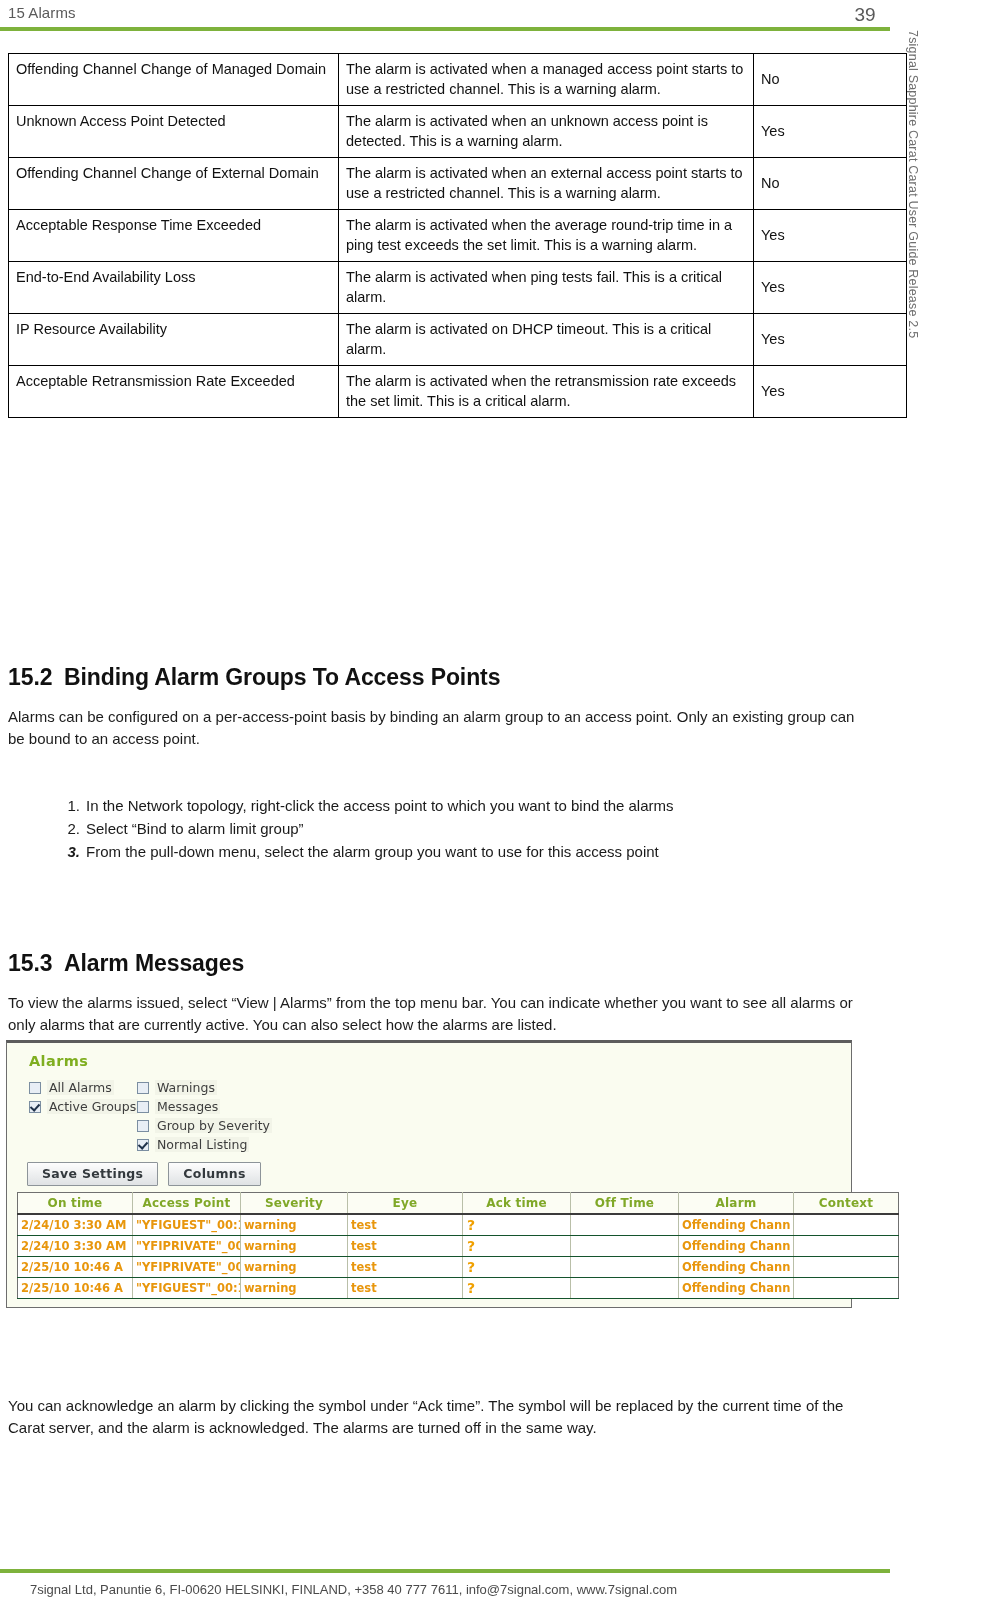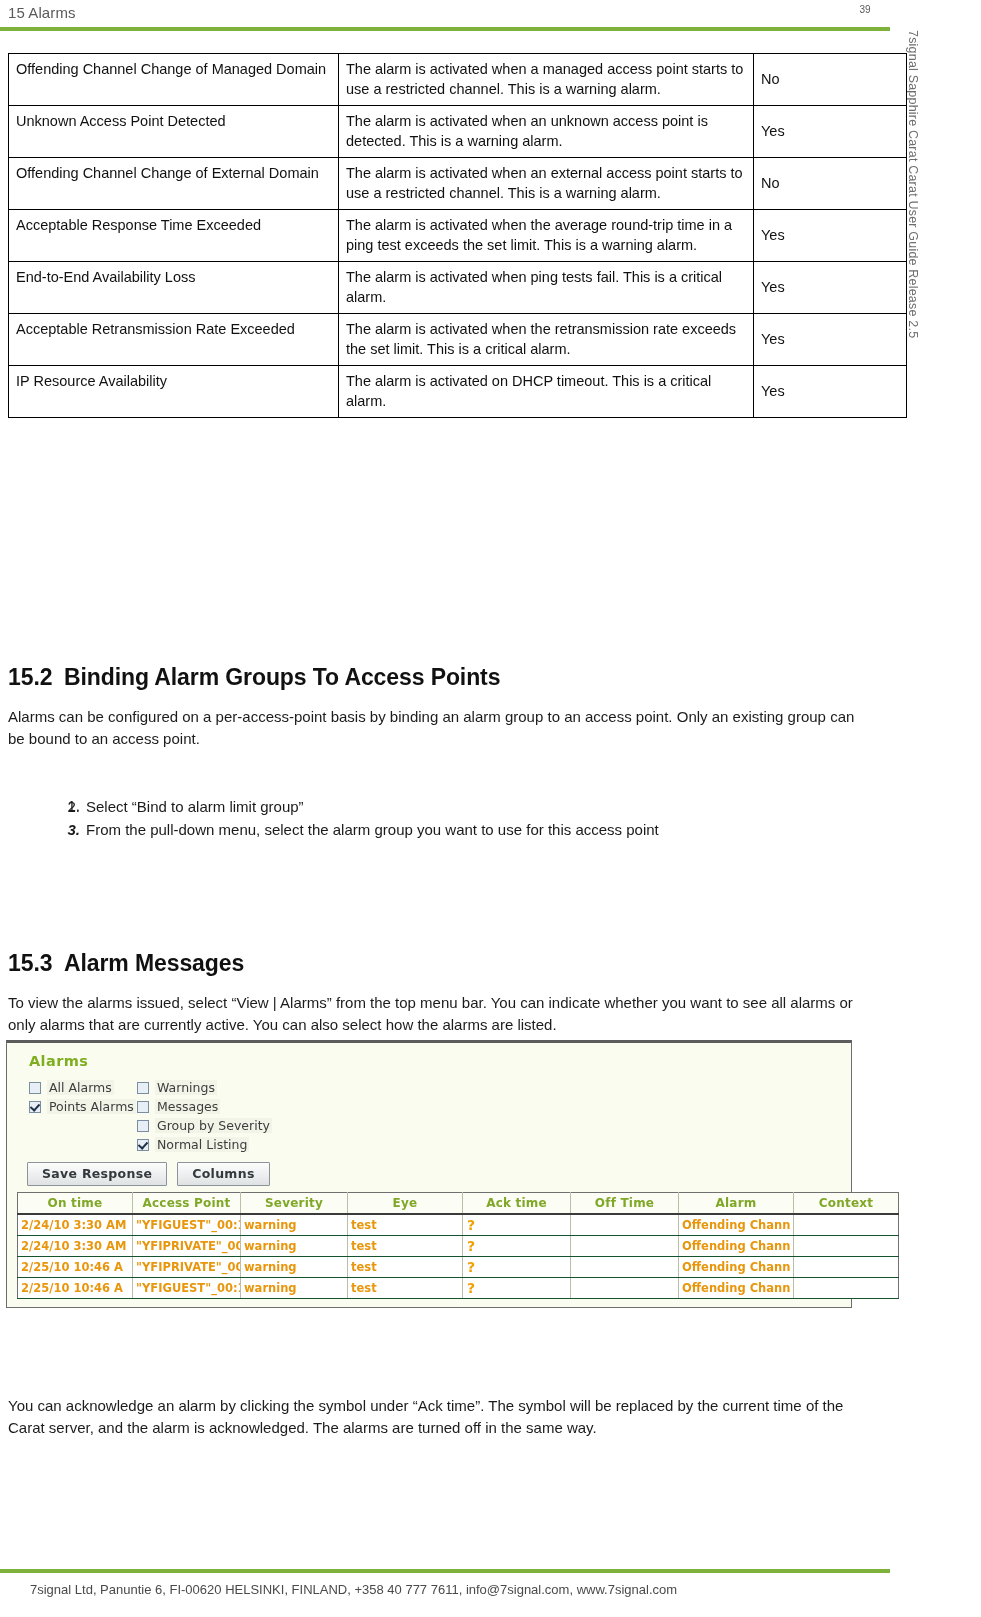--- a/index.html
+++ b/index.html
@@ -28,21 +28,21 @@
     left: 8px; top: 4px;
     font-size: 15px;
     color: #5a5a5a;
     letter-spacing: .1px;
   }
   .hdr-right {
     position: absolute;
     left: 845px; top: 4px;
     width: 40px;
     text-align: center;
-    font-size: 10px;
+    font-size: 19px;
     color: #5a5a5a;
   }
   .hdr-rule {
     position: absolute;
     left: 0; top: 27px;
     width: 890px;
     height: 4px;
     background: #7eb23c;
   }
 
@@ -289,40 +289,41 @@
       <td class="c1">Acceptable Response Time Exceeded</td>
       <td class="c2">The alarm is activated when the average round-trip time in a ping test exceeds the set limit. This is a warning alarm.</td>
       <td class="c3">Yes</td>
     </tr>
     <tr>
       <td class="c1">End-to-End Availability Loss</td>
       <td class="c2">The alarm is activated when ping tests fail. This is a critical alarm.</td>
       <td class="c3">Yes</td>
     </tr>
     <tr>
+      <td class="c1">IP Resource Availability</td>
+      <td class="c2">The alarm is activated on DHCP timeout. This is a critical alarm.</td>
+      <td class="c3">Yes</td>
+    </tr>
+    <tr>
       <td class="c1">Acceptable Retransmission Rate Exceeded</td>
       <td class="c2">The alarm is activated when the retransmission rate exceeds the set limit. This is a critical alarm.</td>
-      <td class="c3">Yes</td>
-    </tr>
-    <tr>
-      <td class="c1">IP Resource Availability</td>
-      <td class="c2">The alarm is activated on DHCP timeout. This is a critical alarm.</td>
       <td class="c3">Yes</td>
     </tr>
   </tbody>
 </table>
 
 <div class="h2" style="top:664px;">
   <span class="num">15.2</span><span>Binding Alarm Groups To Access Points</span>
 </div>
 <div class="para" style="top:706px;">Alarms can be configured on a per-access-point basis by binding an alarm group to an access point. Only an existing group can be bound to an access point.</div>
 
 <ul class="steps" style="top:795px;">
   <li>
     <span class="n">1.</span>
+    <span>In the Network topology, right-click the access point to which you want to bind the alarms</span>
   </li>
   <li>
     <span class="n">2.</span>
     <span>Select “Bind to alarm limit group”</span>
   </li>
   <li class="italic">
     <span class="n">3.</span>
     <span>From the pull-down menu, select the alarm group you want to use for this access point</span>
   </li>
 </ul>
@@ -336,21 +337,21 @@
   <div class="app-title">Alarms</div>
 
   <div class="cb-area">
     <div class="cbcol left">
       <div class="cbrow">
         <span class="cb"></span>
         <span class="cblabel">All Alarms</span>
       </div>
       <div class="cbrow">
         <span class="cb checked"></span>
-        <span class="cblabel">Points Alarms</span>
+        <span class="cblabel">Active Groups</span>
       </div>
     </div>
     <div class="cbcol right">
       <div class="cbrow">
         <span class="cb"></span>
         <span class="cblabel">Warnings</span>
       </div>
       <div class="cbrow">
         <span class="cb"></span>
         <span class="cblabel">Messages</span>
@@ -360,21 +361,21 @@
         <span class="cblabel">Group by Severity</span>
       </div>
       <div class="cbrow">
         <span class="cb checked"></span>
         <span class="cblabel">Normal Listing</span>
       </div>
     </div>
   </div>
 
   <div class="btn-row">
-    <div class="btn">Save Response</div>
+    <div class="btn">Save Settings</div>
     <div class="btn">Columns</div>
   </div>
 
   <table class="grid">
     <thead>
       <tr>
         <th class="col-ontime">On time</th>
         <th class="col-ap">Access Point</th>
         <th class="col-sev">Severity</th>
         <th class="col-eye">Eye</th>

